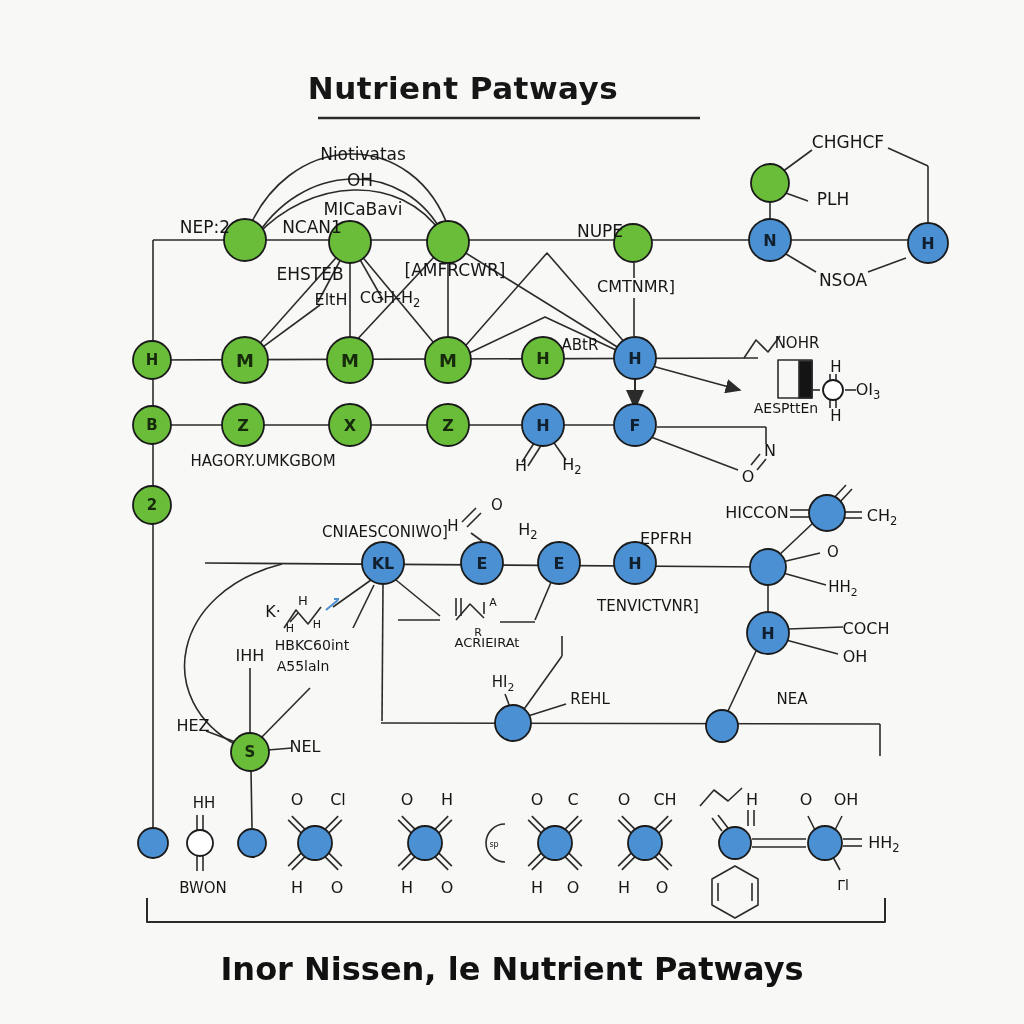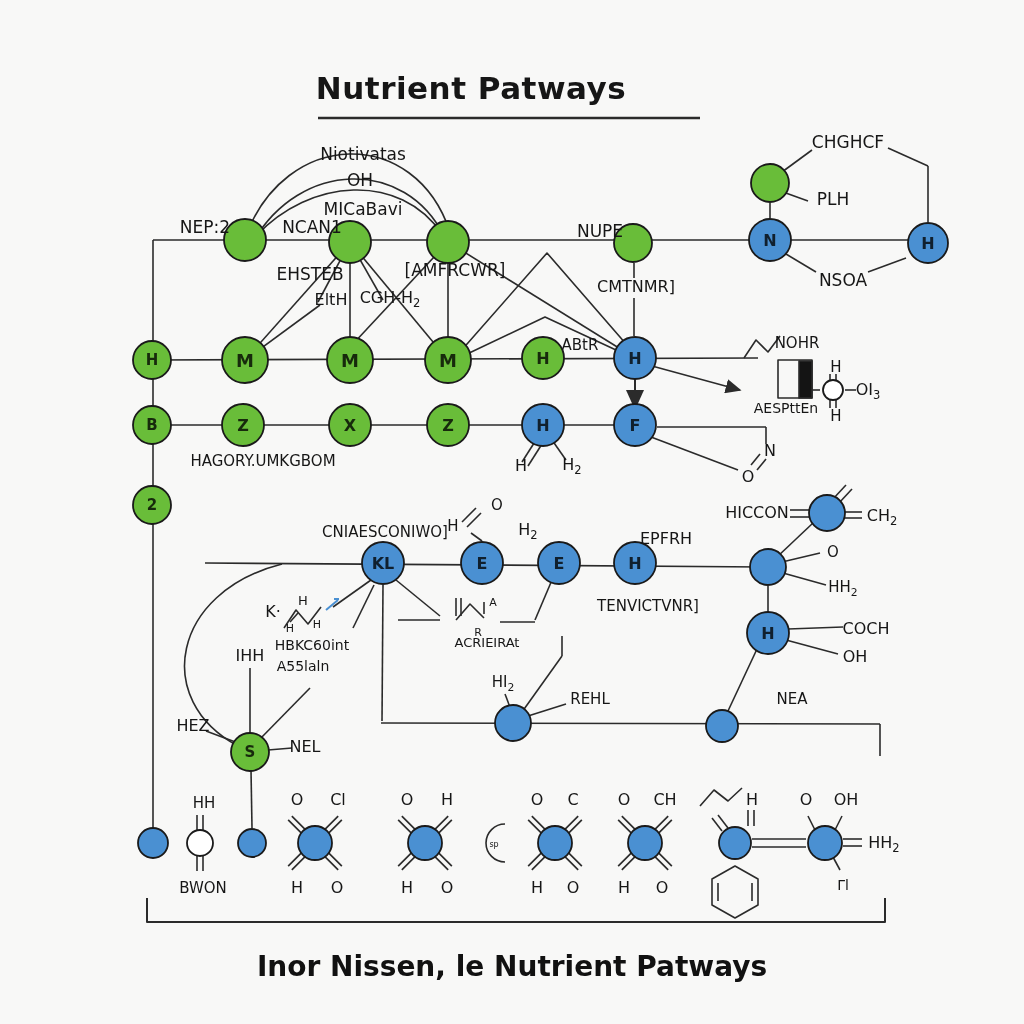--- a/index.html
+++ b/index.html
@@ -6,27 +6,27 @@
   body{
     width:1024px;height:1024px;
     background:#f6f6f5;
     font-family:"DejaVu Sans", sans-serif;
     position:relative;
     overflow:hidden;
   }
   .stage{position:absolute;inset:0;background:#f8f8f7;}
   #diagram-svg{position:absolute;left:0;top:0;}
   .big-title{
-    position:absolute;left:8px;top:70px;width:926px;
+    position:absolute;left:0;top:70px;width:926px;
     text-align:center;font-size:31px;font-weight:bold;color:#161616;
     letter-spacing:0.5px;
   }
   .caption{
     position:absolute;left:0;top:950px;width:1024px;
-    text-align:center;font-size:28px;font-weight:bold;color:#111;
+    text-align:center;font-size:32px;font-weight:bold;color:#111;
   }
 </style>
 </head>
 <body>
 
 <div class="stage">
   <svg id="diagram-svg" width="1024" height="1024" viewBox="0 0 1024 1024">
     <defs>
       <marker id="arrowhead" markerWidth="11" markerHeight="9" refX="9" refY="4.5" orient="auto">
         <path d="M0,0 L10,4.5 L0,9 Z" fill="#2b2b2b"></path>

